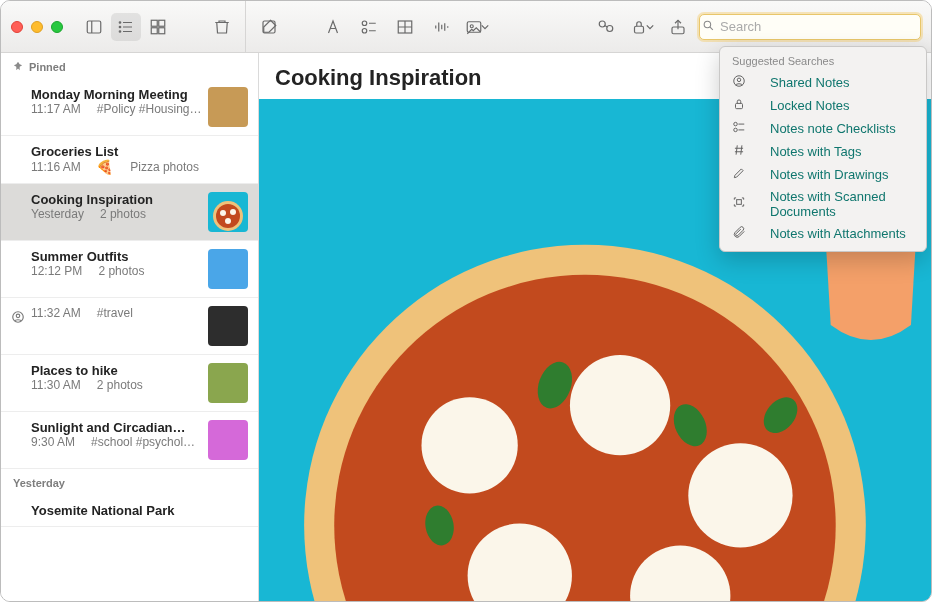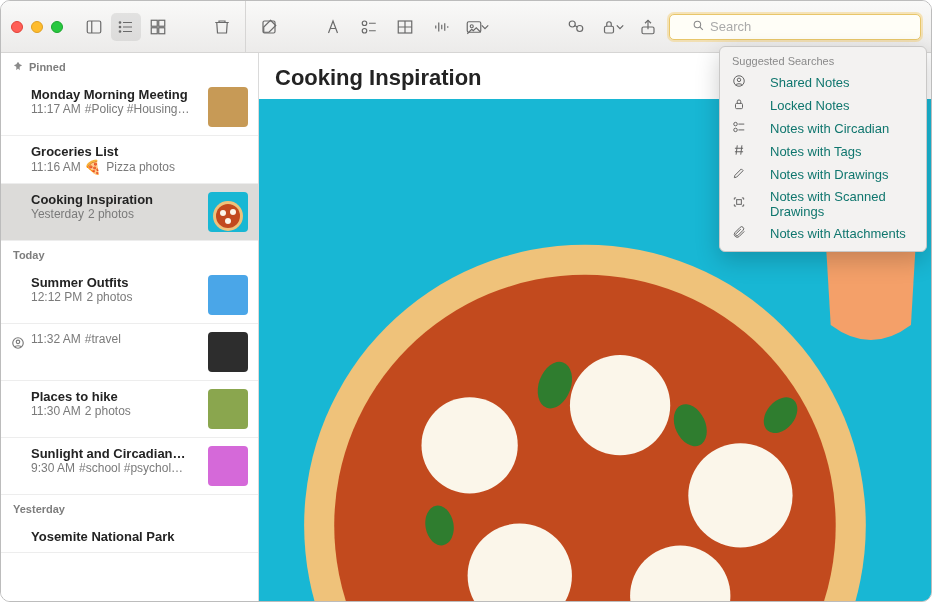--- a/index.html
+++ b/index.html
@@ -11,40 +11,40 @@
   .tl { width: 12px; height: 12px; border-radius: 50%; }
   .tl.red { background:#ff5f57; border:1px solid #e24238;}
   .tl.yel { background:#febc2e; border:1px solid #dfa023;}
   .tl.grn { background:#28c840; border:1px solid #1ba62e;}
   .tool { width: 30px; height: 28px; display:flex; align-items:center; justify-content:center; color:#5f5f5f; border-radius:5px; }
   .tool svg { width:18px; height:18px; stroke:#6a6a6a; fill:none; stroke-width:1.6; }
   .toolgroup { display:flex; gap:2px; }
   .sep-flex { width: 22px; }
   .toolbar-divider { width:1px; height:52px; background:#d6d5d4; margin:0 2px; }
   .search-wrap { margin-left:auto; position:relative; }
-  .search-field { width: 252px; height: 26px; border:1px solid #e8c66a; background:#fffef7; border-radius:5px; display:flex; align-items:center; padding:0 22px; box-shadow:0 0 0 2px rgba(245,201,93,.4); }
+  .search-field { width: 222px; height: 26px; border:1px solid #e8c66a; background:#fffef7; border-radius:5px; display:flex; align-items:center; padding:0 2px; box-shadow:0 0 0 2px rgba(245,201,93,.4); }
   .search-field svg { width:13px; height:13px; stroke:#8a8a8a; fill:none; stroke-width:2; margin-right:5px;}
   .search-field input { border:none; outline:none; background:transparent; font-size:13px; width:100%; color:#333;}
   .search-field input::placeholder { color:#aaa; }
   
   .suggest { position:absolute; top:32px; right:-6px; width:208px; background:#f3f2f1; border:1px solid #c9c8c7; border-radius:6px; box-shadow:0 8px 24px rgba(0,0,0,.2); padding:6px 0 6px 0; z-index:50;}
   .suggest-head { font-size:11px; color:#8a8a8a; padding:2px 12px 4px; }
   .suggest-item { display:flex; align-items:center; gap:24px; padding:3px 12px; font-size:13px; color:#0f766e;}
   .suggest-item svg { width:14px; height:14px; stroke:#636363; fill:none; stroke-width:1.7; flex:0 0 14px;}
 
   
   .body { flex:1; display:flex; min-height:0; }
   .sidebar { width: 258px; border-right:1px solid #dadada; background:#fff; overflow:hidden; display:flex; flex-direction:column;}
   .sec-head { display:flex; align-items:flex-start; gap:6px; padding:8px 12px 6px; font-size:11px; font-weight:600; color:#7d7d7d;}
   .sec-head svg { width:10px; height:10px; fill:#8a8a8a; stroke:none;}
   .note-row { display:flex; gap:8px; padding:8px 10px 8px 30px; border-bottom:1px solid #ededed; }
   .note-row.selected { background:#dcdbd9; }
   .note-text { flex:1; min-width:0;}
   .note-title { font-weight:700; font-size:13px; white-space:nowrap; overflow:hidden; text-overflow:ellipsis;}
-  .note-sub { font-size:12px; color:#7a7a7a; display:flex; align-items:center; gap:4px; white-space:nowrap; overflow:hidden; text-overflow:ellipsis;}
+  .note-sub { font-size:12px; color:#7a7a7a; display:flex; align-items:center; gap:16px; white-space:nowrap; overflow:hidden; text-overflow:ellipsis;}
   .thumb { width:40px; height:40px; border-radius:4px; overflow:hidden; flex:0 0 40px; }
   .emoji { font-size:14px; }
   .shared-ind { position:absolute; left:10px; margin-top:4px; width:14px; height:14px; }
   .note-row { position:relative; }
 
   
   .content { flex:1; display:flex; flex-direction:column; }
   .doc-title { font-size:22px; font-weight:800; padding:12px 16px 8px; }
   .photo { flex:1; background:#20b8d4; position:relative; overflow:hidden; }
 
@@ -205,21 +205,21 @@
                 </svg></span>
               <span>Locked Notes</span>
             </div>
             <div class="suggest-item">
               <span><svg viewBox="0 0 24 24">
                   <circle cx="6" cy="7" r="3"></circle>
                   <line x1="11" y1="7" x2="21" y2="7"></line>
                   <circle cx="6" cy="17" r="3"></circle>
                   <line x1="11" y1="17" x2="21" y2="17"></line>
                 </svg></span>
-              <span>Notes with Circadian</span>
+              <span>Notes note Checklists</span>
             </div>
             <div class="suggest-item">
               <span><svg viewBox="0 0 24 24">
                   <line x1="5" y1="9" x2="19" y2="9"></line>
                   <line x1="5" y1="15" x2="19" y2="15"></line>
                   <line x1="9" y1="4" x2="7" y2="20"></line>
                   <line x1="17" y1="4" x2="15" y2="20"></line>
                 </svg></span>
               <span>Notes with Tags</span>
             </div>
@@ -227,21 +227,21 @@
               <span><svg viewBox="0 0 24 24">
                   <path d="M4 20l4-1 11-11-3-3L5 16z"></path>
                 </svg></span>
               <span>Notes with Drawings</span>
             </div>
             <div class="suggest-item">
               <span><svg viewBox="0 0 24 24">
                   <path d="M4 8V5h3M20 8V5h-3M4 16v3h3M20 16v3h-3"></path>
                   <rect x="8" y="8" width="8" height="8"></rect>
                 </svg></span>
-              <span>Notes with Scanned Drawings</span>
+              <span>Notes with Scanned Documents</span>
             </div>
             <div class="suggest-item">
               <span><svg viewBox="0 0 24 24">
                   <path d="M21 11l-9 9a5 5 0 0 1-7-7l9-9a3.5 3.5 0 0 1 5 5l-9 9a2 2 0 0 1-3-3l8-8"></path>
                 </svg></span>
               <span>Notes with Attachments</span>
             </div>
           </div>
       </div>
     </div>
@@ -289,23 +289,20 @@
                 <rect width="40" height="40" fill="#18b7d4"></rect>
                 <circle cx="20" cy="24" r="15" fill="#efc27a"></circle>
                 <circle cx="20" cy="24" r="12" fill="#c24a1e"></circle>
                 <circle cx="15" cy="21" r="3" fill="#fbf6ea"></circle>
                 <circle cx="25" cy="20" r="3" fill="#fbf6ea"></circle>
                 <circle cx="20" cy="29" r="3" fill="#fbf6ea"></circle>
               </svg></div>
           </div>
         </div>
 
-      <div class="sec-head">
-        <span>Today</span>
-      </div>
       <div id="list-today">
           <div class="note-row">
             <div class="note-text">
               <div class="note-title">Summer Outfits</div>
               <div class="note-sub">
                 <span>12:12 PM</span>
                 <span>2 photos</span>
               </div>
             </div>
             <div class="thumb" style="background:#4aa6e8"></div>

